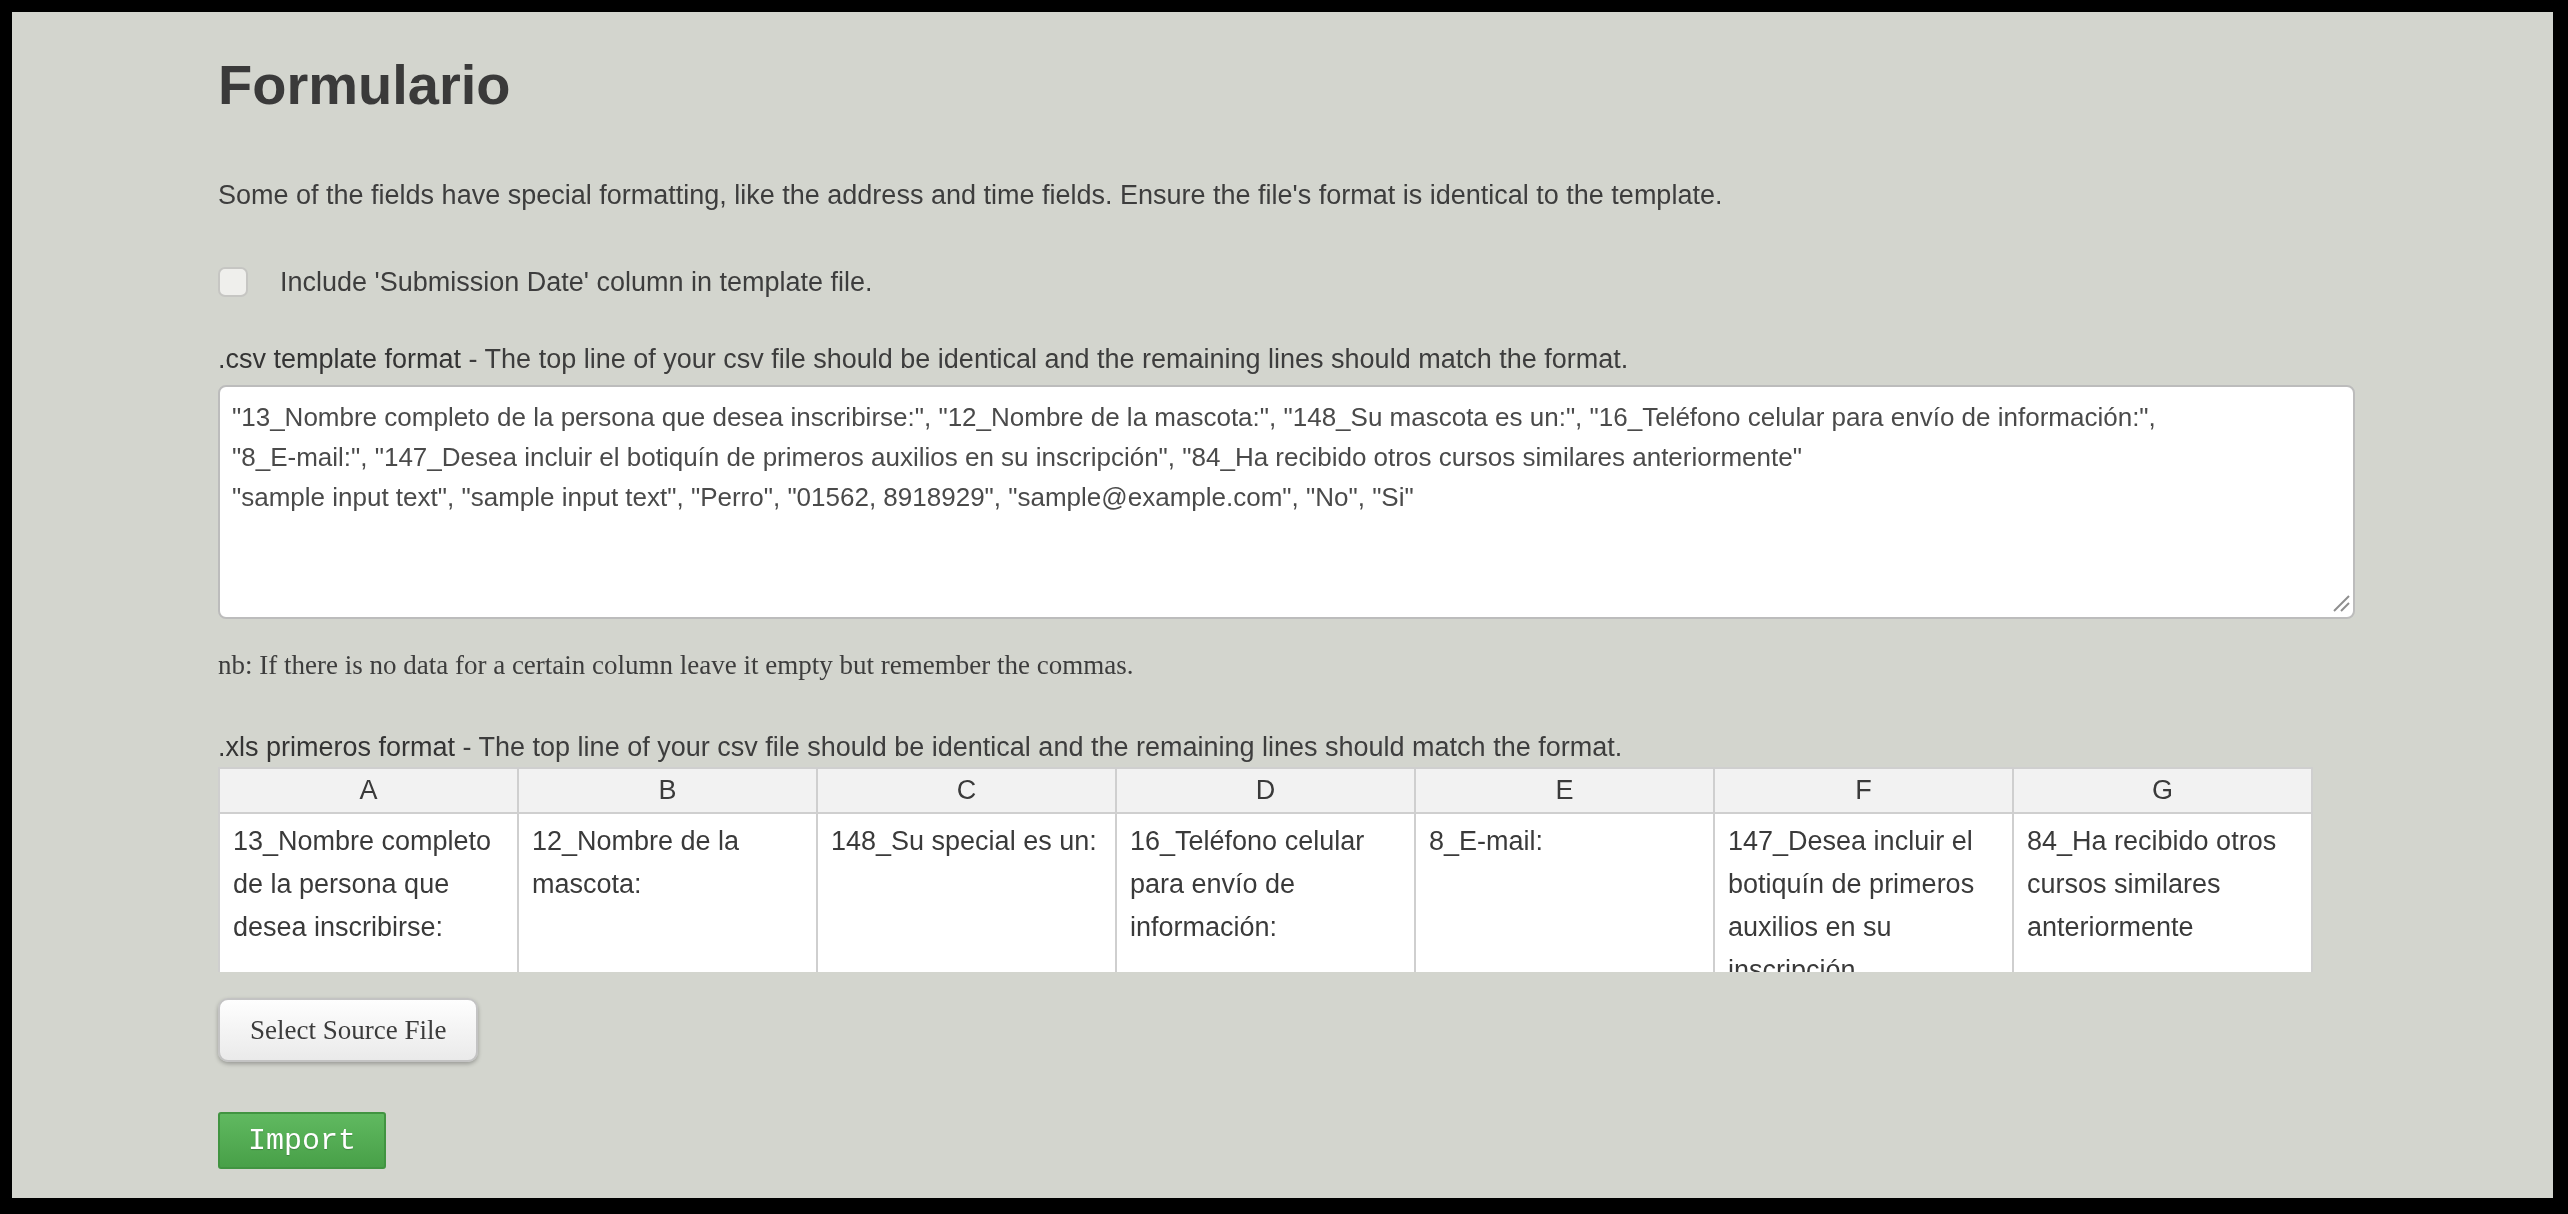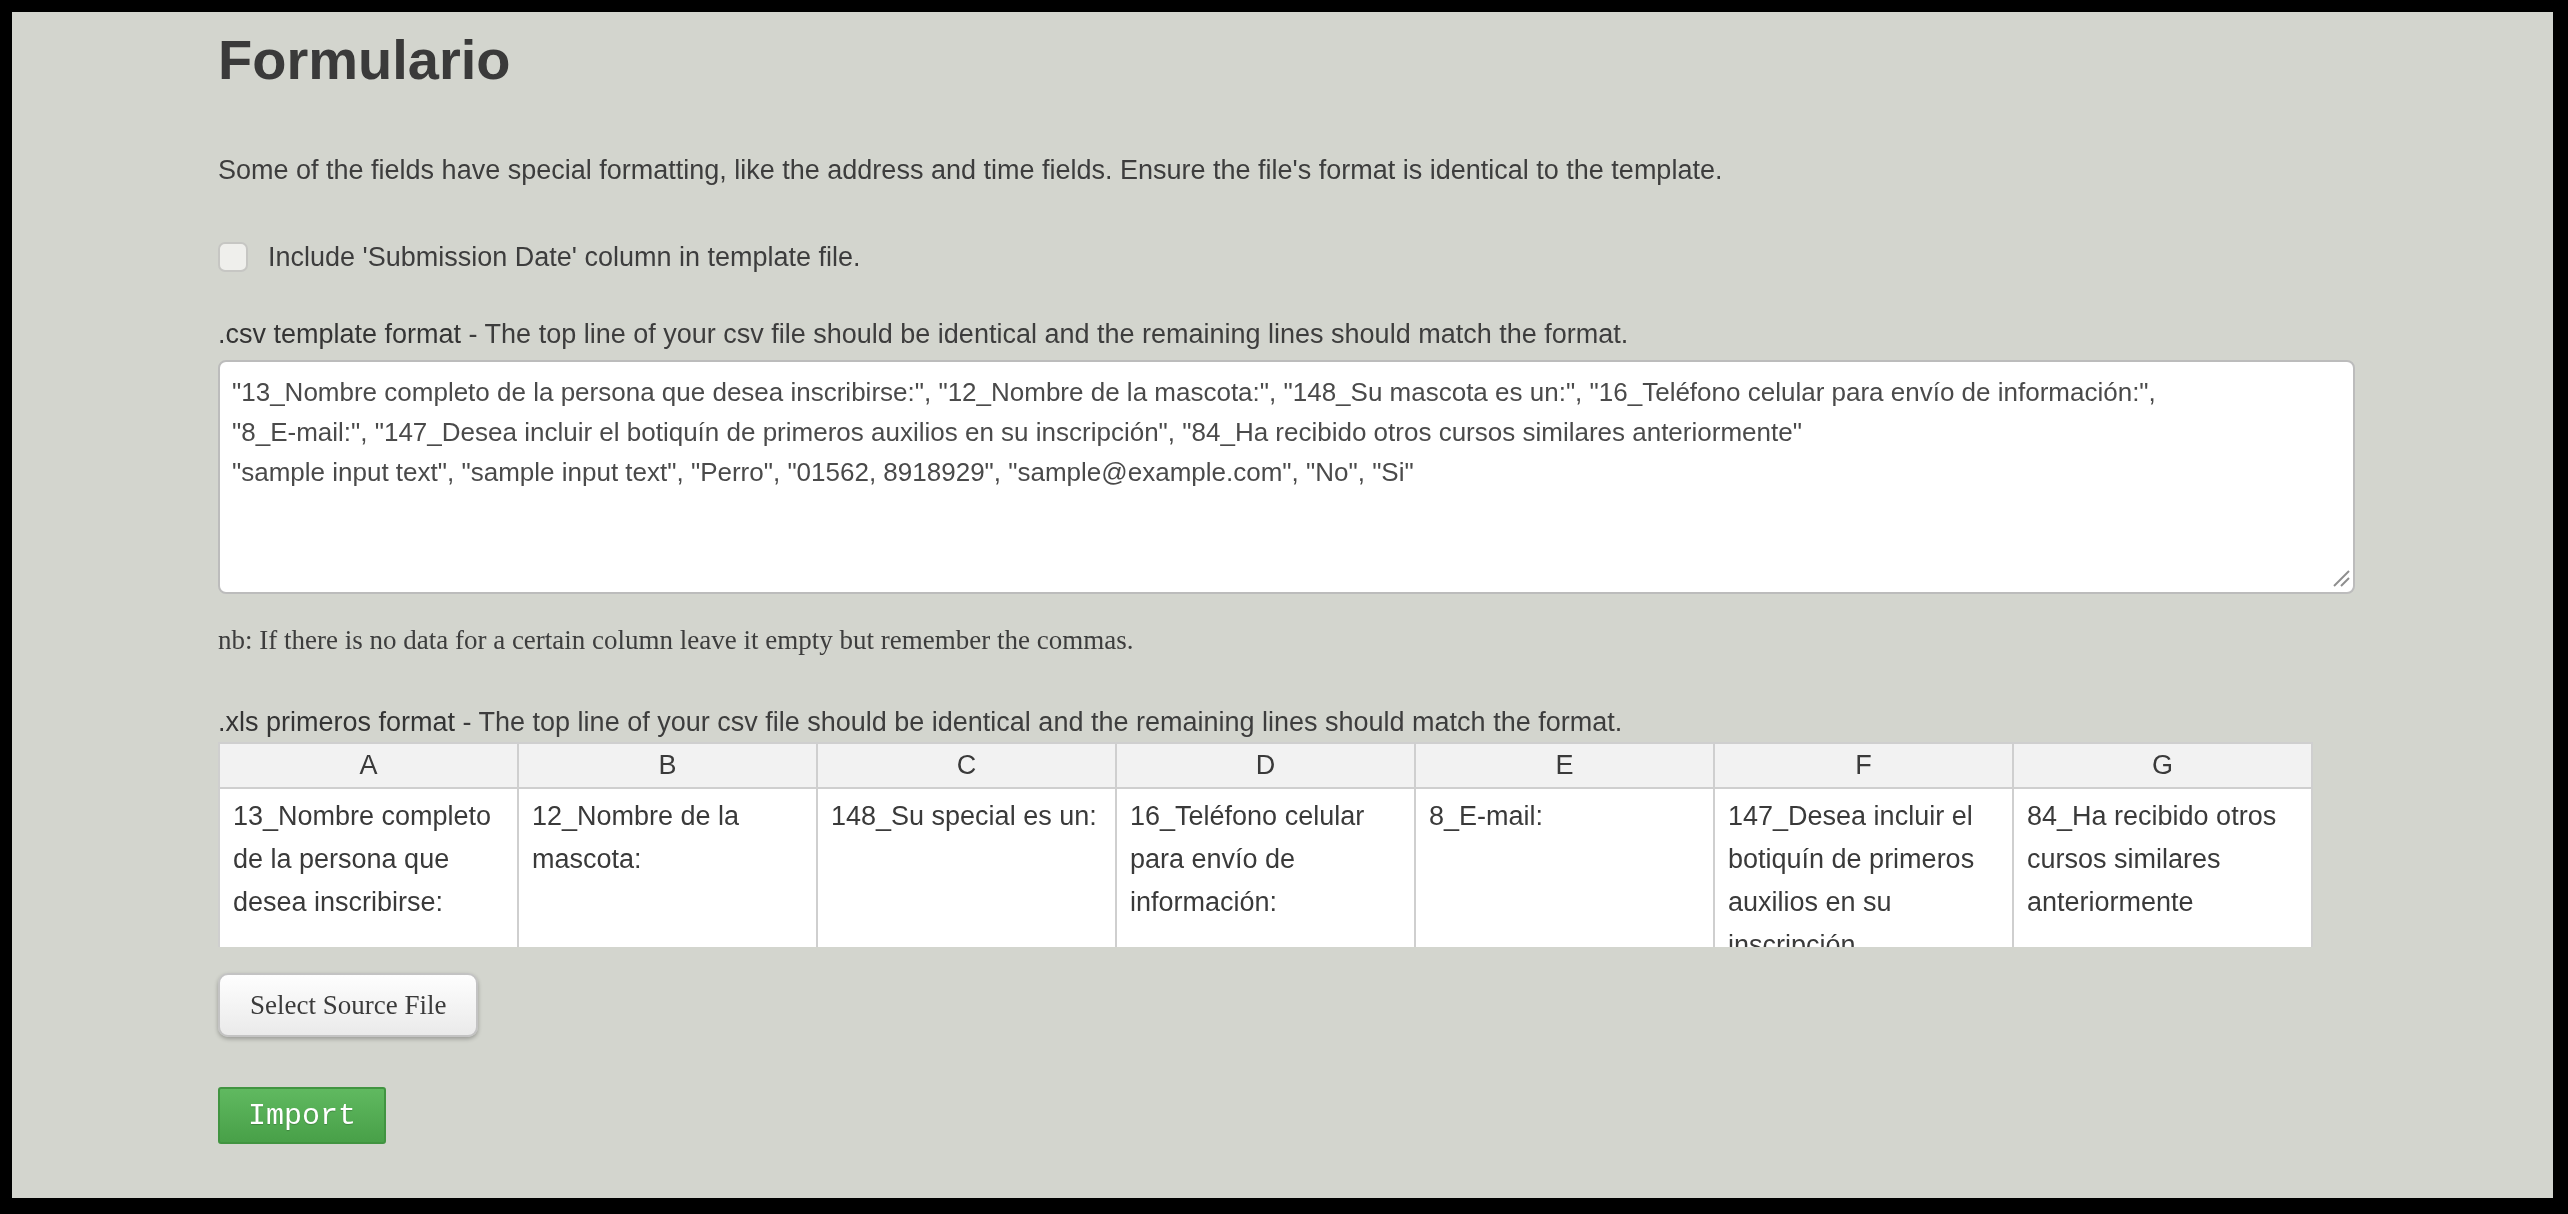--- a/index.html
+++ b/index.html
@@ -13,21 +13,21 @@
     background: #000;
     padding: 12px 15px 16px 12px;
   }
   .page {
     width: 100%; height: 100%;
     background: #d3d5ce;
     overflow: hidden;
   }
   .content {
     margin-left: 206px;
-    padding-top: 20px;
+    padding-top: 45px;
     width: 2137px;
     color: #3b3b3b;
   }
   h1.title {
     font-size: 56px;
     font-weight: 700;
     line-height: 56px;
     color: #3a3a3a;
     letter-spacing: 0px;
   }
@@ -46,21 +46,21 @@
   .checkbox-row input[type=checkbox] {
     appearance: none;
     -webkit-appearance: none;
     width: 30px; height: 30px;
     border: 2px solid #c6c6c3;
     border-radius: 7px;
     background: #efefec;
     cursor: pointer;
   }
   .checkbox-row label {
-    margin-left: 20px;
+    margin-left: 32px;
     font-size: 27px;
     color: #3d3d3d;
   }
   .section-heading {
     font-size: 27px;
     line-height: 32px;
     color: #3d3d3d;
   }
   .csv-heading { margin-top: 46px; }
   .xls-heading { margin-top: 50px; }

